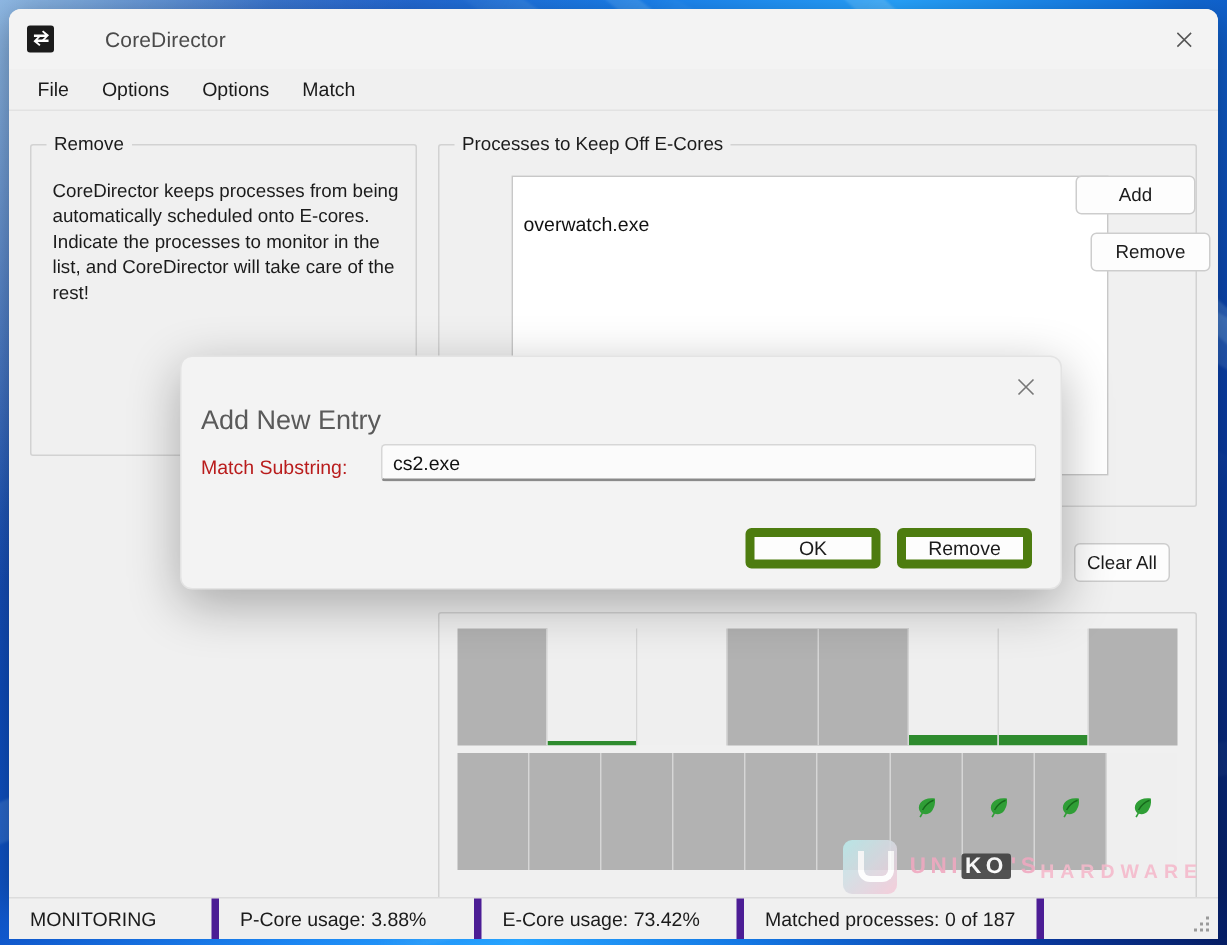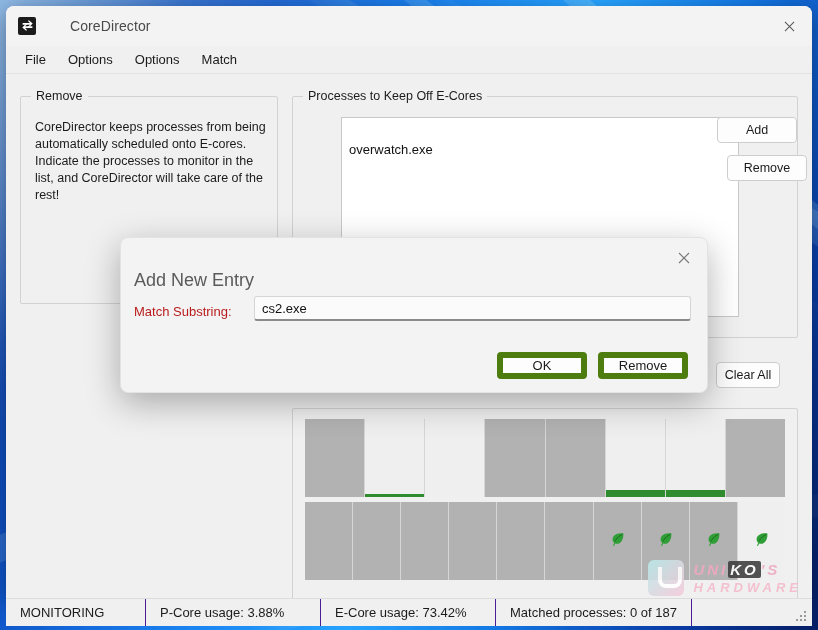--- a/index.html
+++ b/index.html
@@ -197,21 +197,21 @@
     width: 806px; height: 28px;
     background: #f0f0f0;
     display: flex; align-items: center;
     border-top: 1px solid #dcdcdc;
     font-size: 13px; color: #1b1b1b;
   }
   .status-panel {
     padding: 0 14px;
     height: 100%;
     display: flex; align-items: center;
-    border-right: 1px solid #4c1d95;
+    border-right: 5px solid #4c1d95;
     white-space: nowrap;
     text-align: right;
   }
   .status-panel:last-of-type { border-right: none; }
   #resize-grip {
     position: absolute; right: 4px; bottom: 3px;
     width: 14px; height: 14px;
   }
 
   
@@ -230,21 +230,21 @@
     margin-right: 9px;
   }
   #wm-logo::before {
     content: "";
     position: absolute; left: 10px; top: 7px;
     width: 16px; height: 17px;
     border: 4px solid #ffffff;
     border-top: none;
     border-radius: 0 0 8px 8px;
   }
-  #wm-text { display: flex; flex-direction: column; line-height: 1; font-style: italic; }
+  #wm-text { display: flex; flex-direction: row; line-height: 1; }
   #wm-line1 {
     font-size: 15px; font-weight: bold;
     letter-spacing: 3px;
     color: #f0a8c0;
   }
   #wm-line1 .hl {
     background: #3d3d3d; color: #ffffff;
     padding: 0 2px; border-radius: 2px;
   }
   #wm-line2 {

